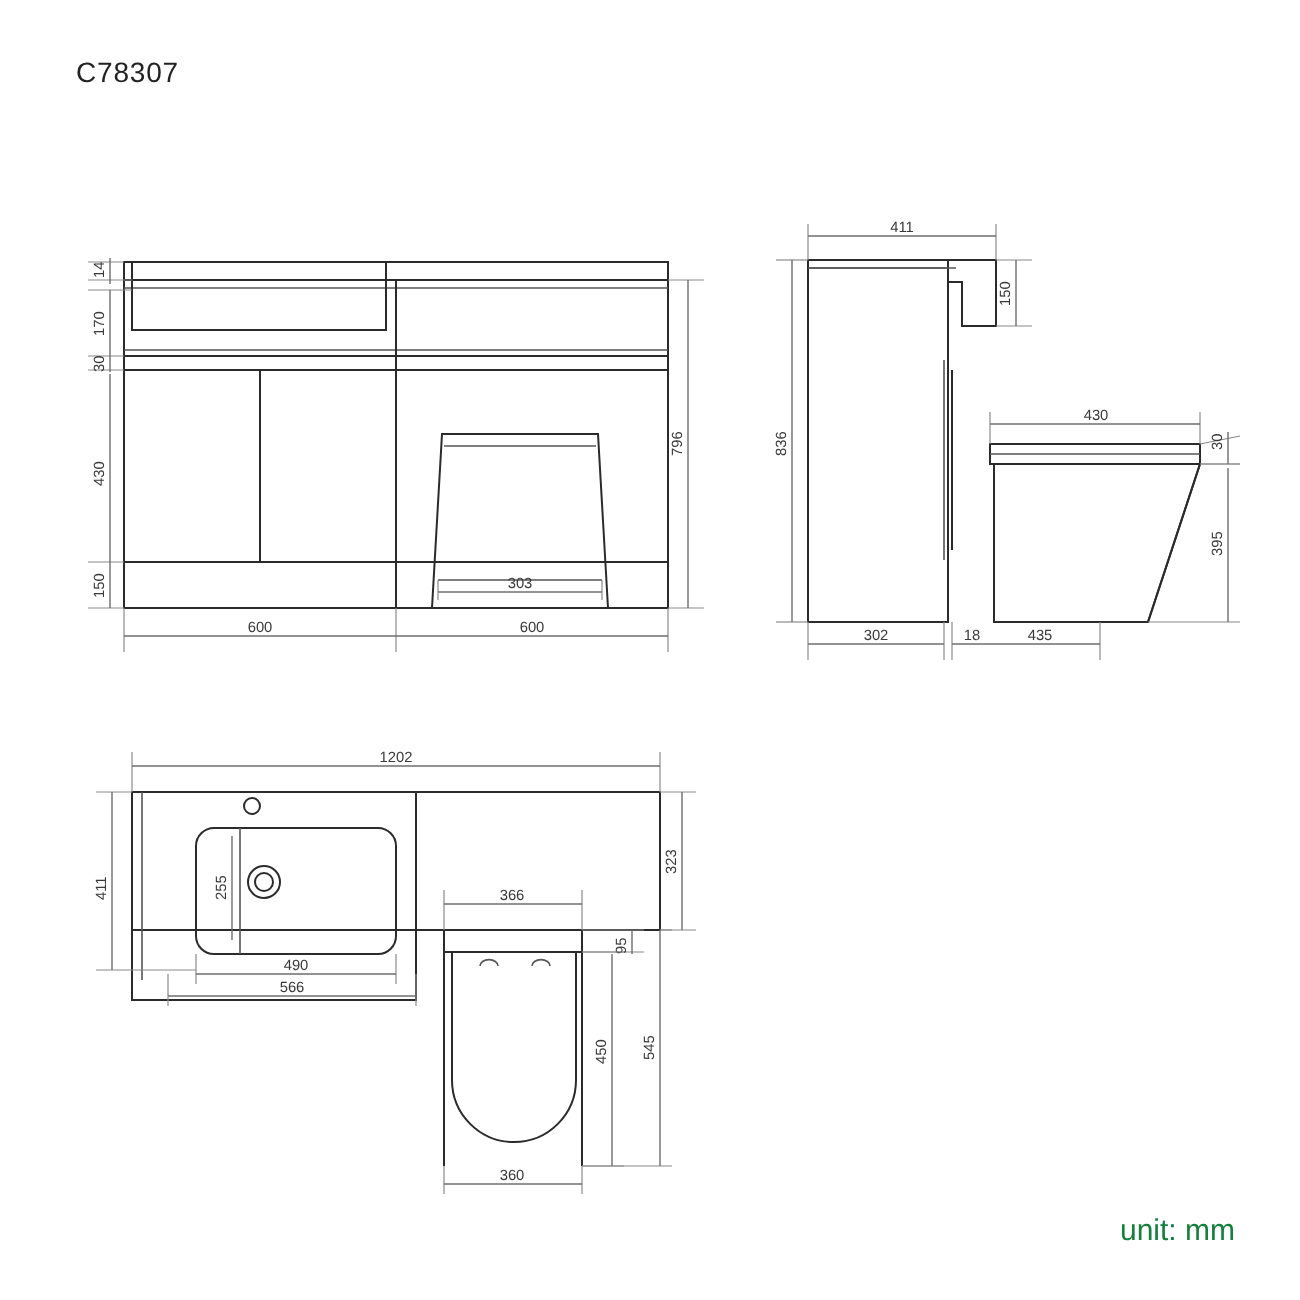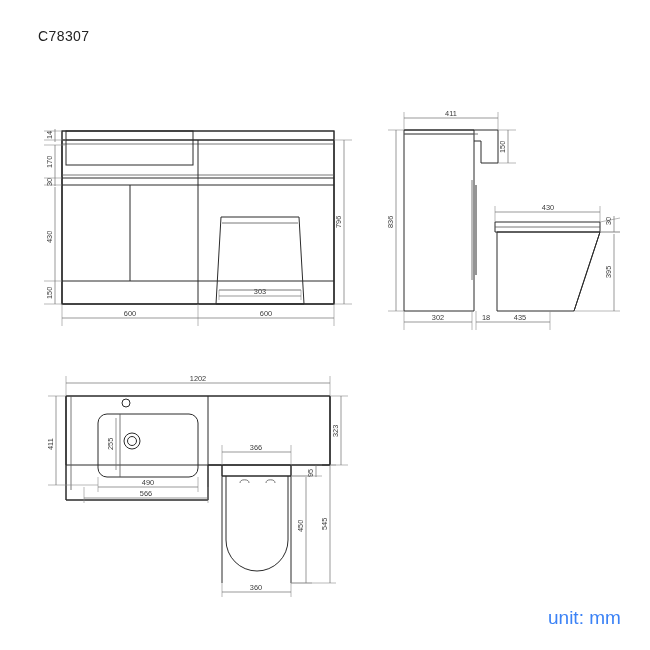--- a/index.html
+++ b/index.html
@@ -10,22 +10,22 @@
     color:#1a1a1a;
   }
   #drawing-root{position:absolute;left:0;top:0;width:650px;height:519px;}
   svg{display:block;}
   .ttl{
     position:absolute;left:38px;top:28px;
     font-size:14px;letter-spacing:.4px;color:#222;
     white-space:nowrap;
   }
   .unit{
-    position:absolute;left:548px;top:607px;
-    font-size:19px;color:#3b82f6;white-space:nowrap;
+    position:absolute;left:560px;top:607px;
+    font-size:15px;color:#15803d;white-space:nowrap;
   }
   text{
     font-family:"Liberation Sans", sans-serif;
     fill:#3a3a3a;
   }
   .dimtxt{font-size:7.4px;}
   .obj{fill:none;stroke:#2b2b2b;stroke-width:1;}
   .objthin{fill:none;stroke:#555;stroke-width:.8;}
   .dimline{stroke:#6e6e6e;stroke-width:.7;fill:none;}
   .extline{stroke:#8a8a8a;stroke-width:.6;fill:none;}

